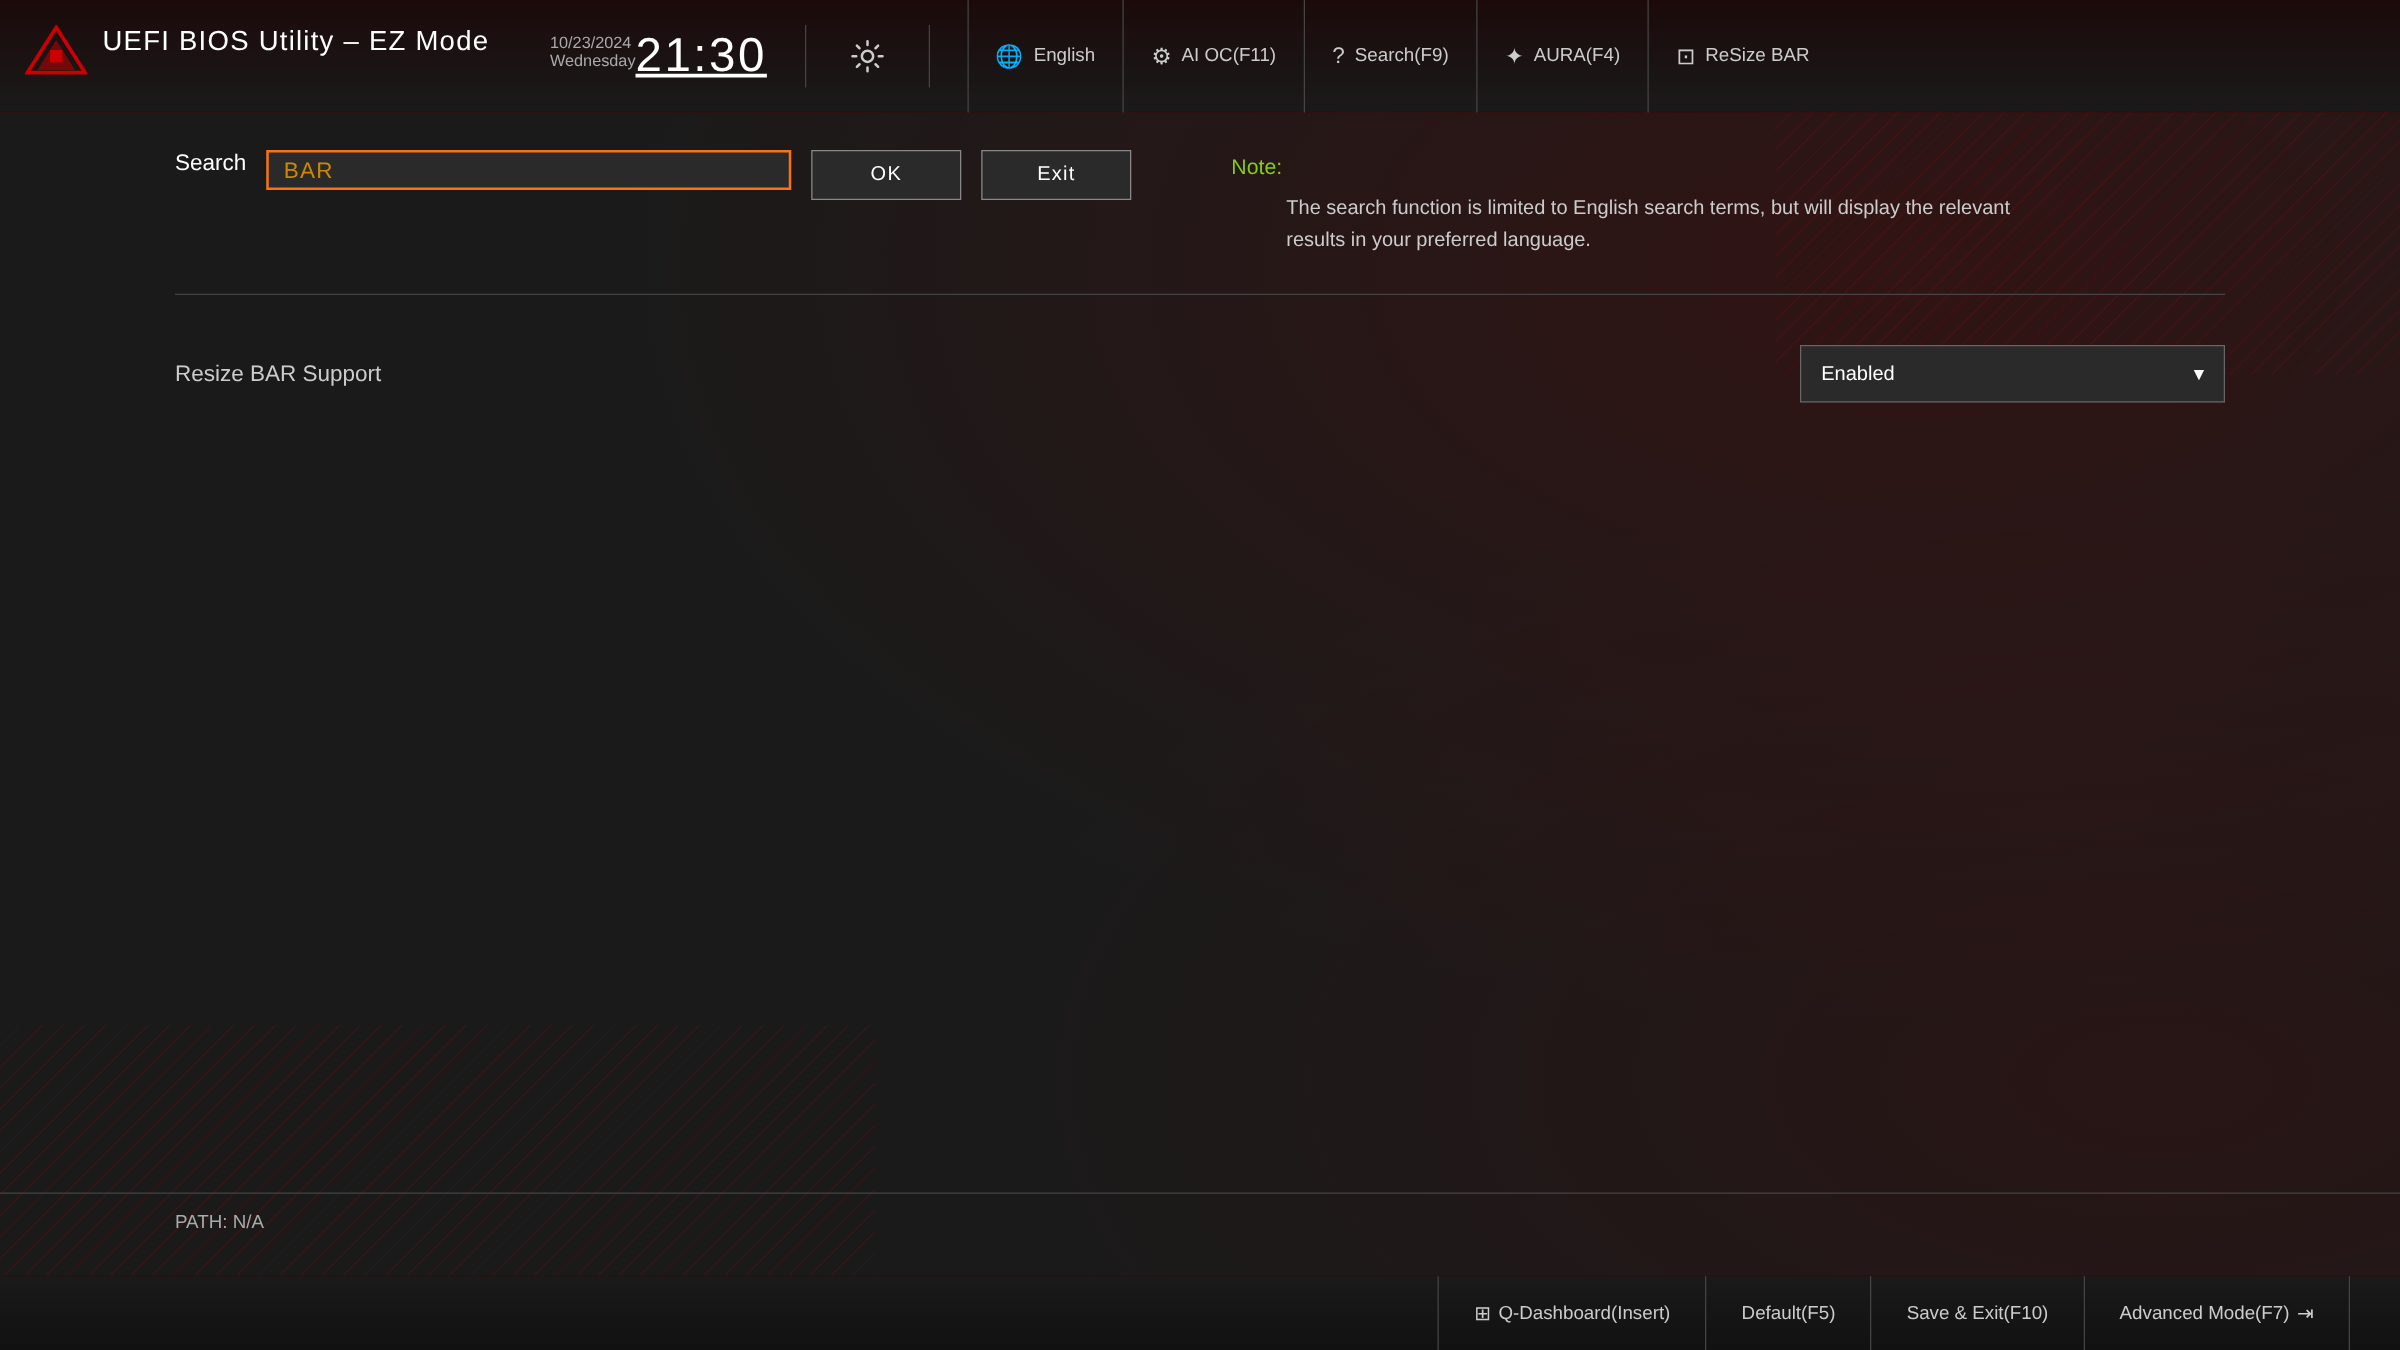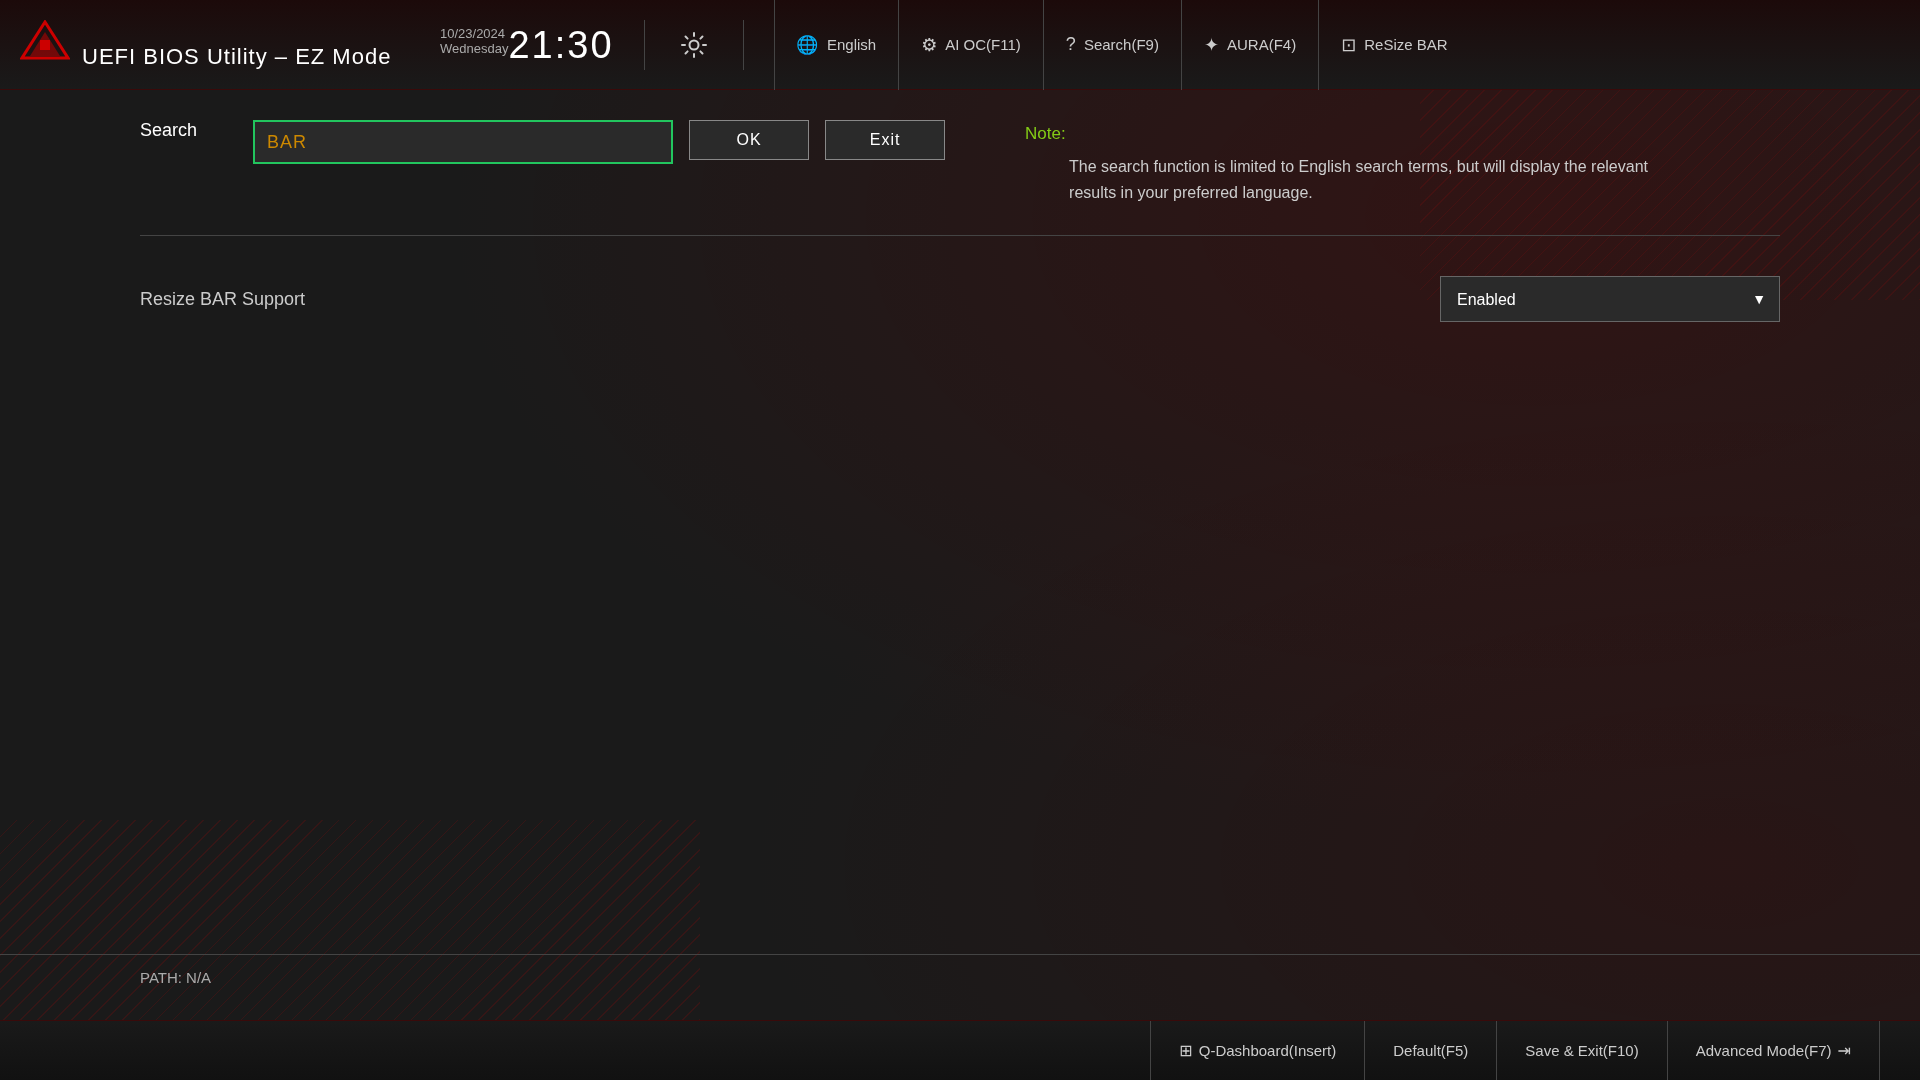--- a/index.html
+++ b/index.html
@@ -69,21 +69,21 @@
       align-items: center;
       height: 90px;
       background: linear-gradient(180deg, #1c0a0a 0%, #1a1a1a 100%);
       border-bottom: 1px solid #3a0a0a;
       padding: 0 20px;
       gap: 20px;
     }
 
     .logo-area {
       display: flex;
-      align-items: flex-end;
+      align-items: flex-start;
       gap: 12px;
       min-width: 380px;
     }
 
     
     .rog-logo {
       width: 50px;
       height: 50px;
       flex-shrink: 0;
     }
@@ -108,20 +108,21 @@
       color: #aaaaaa;
       line-height: 1.2;
     }
 
     .time-text {
       font-size: 38px;
       font-weight: 300;
       color: #ffffff;
       line-height: 1;
       letter-spacing: 2px;
+      text-decoration: underline;
     }
 
     .header-sep {
       width: 1px;
       height: 50px;
       background: #444;
       margin: 0 10px;
     }
 
     .gear-icon-btn {
@@ -182,29 +183,28 @@
       color: #ffffff;
       font-weight: 400;
     }
 
     .search-input-container {
       position: relative;
     }
 
     .search-input {
       width: 420px;
-      height: 44px;
+      height: 32px;
       background: #2a2a2a;
-      border: 2px solid #22c55e;
+      border: 2px solid #f97316;
       color: #cc8800;
       font-size: 18px;
       padding: 0 12px;
       outline: none;
       letter-spacing: 1px;
-      margin-left: 40px;
     }
 
     .search-buttons {
       display: flex;
       gap: 16px;
     }
 
     .btn {
       width: 120px;
       height: 40px;

